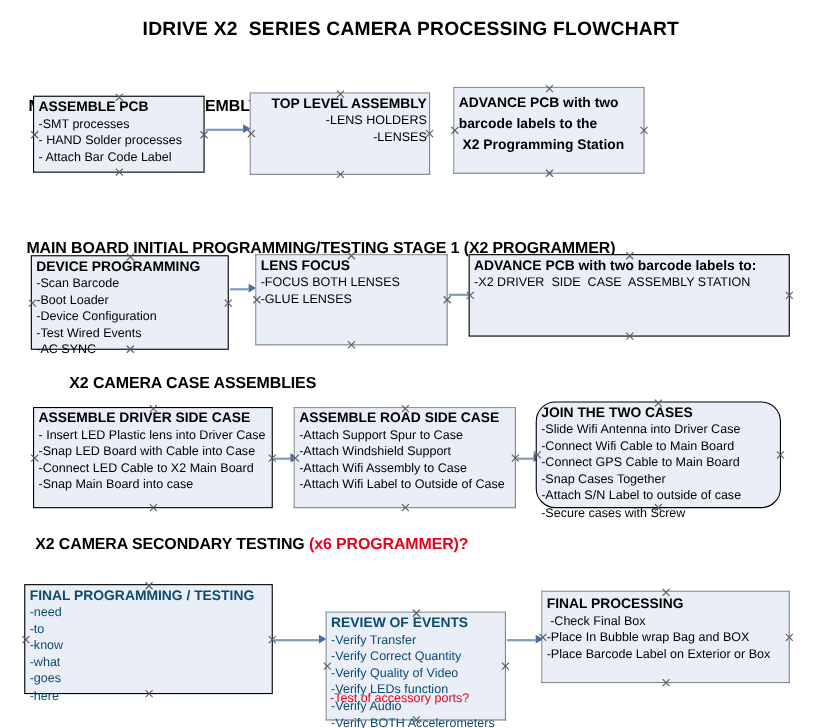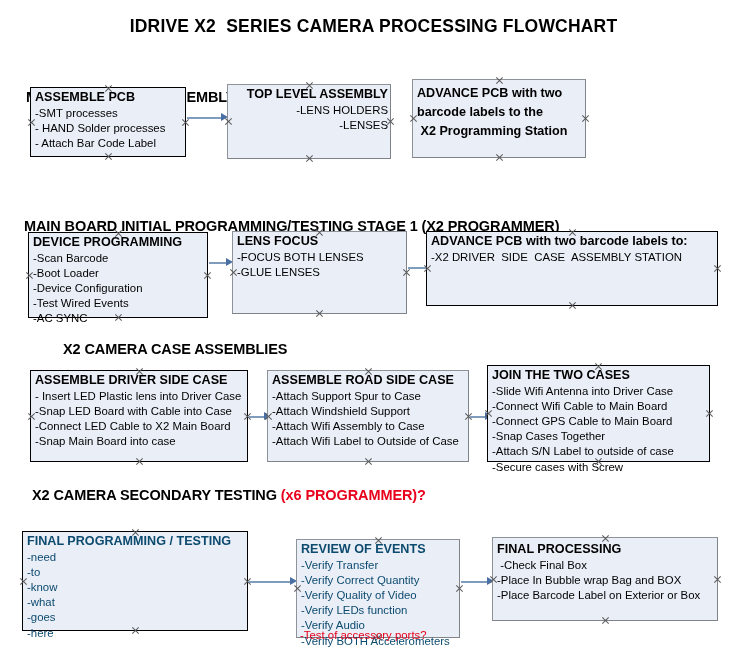--- a/index.html
+++ b/index.html
@@ -278,21 +278,21 @@
     <span class="handle" style="left:50%; top:100%;"></span>
     <span class="handle" style="left:0;    top:50%;"></span>
     <span class="handle" style="left:100%; top:50%;"></span>
   </div>
 
   <div class="arrow" style="left:470px; top:412px; width:22px;">
     <span class="shaft" style="width:15px;"></span>
     <span class="head" style="left:15px;"></span>
   </div>
 
-  <div class="fbox" style="left:487px; top:365px; width:223px; height:97px;">
+  <div class="fbox" style="left:487px; top:365px; width:223px; height:97px;border-radius:18px;">
     <div class="bx-inner">
       <div class="bx-head">JOIN THE TWO CASES</div>
       <div class="bx-line">-Slide Wifi Antenna into Driver Case</div>
       <div class="bx-line">-Connect Wifi Cable to Main Board</div>
       <div class="bx-line">-Connect GPS Cable to Main Board</div>
       <div class="bx-line">-Snap Cases Together</div>
       <div class="bx-line">-Attach S/N Label to outside of case</div>
       <div class="bx-line">-Secure cases with Screw</div>
     </div>
     <span class="handle" style="left:50%; top:0;"></span>
@@ -317,21 +317,21 @@
     <span class="handle" style="left:50%; top:100%;"></span>
     <span class="handle" style="left:0;    top:50%;"></span>
     <span class="handle" style="left:100%; top:50%;"></span>
   </div>
 
   <div class="arrow" style="left:249px; top:577px; width:48px;">
     <span class="shaft" style="width:41px;"></span>
     <span class="head" style="left:41px;"></span>
   </div>
 
-  <div class="fbox gray-edge red-box" style="left:296px; top:539px; width:164px; height:99px;">
+  <div class="fbox gray-edge red-box" style="left:296px; top:556px; width:164px; height:99px;">
     <div class="bx-inner">
       <div class="bx-head">REVIEW OF EVENTS</div>
       <div class="bx-line">-Verify Transfer</div>
       <div class="bx-line">-Verify Correct Quantity</div>
       <div class="bx-line">-Verify Quality of Video</div>
       <div class="bx-line">-Verify LEDs function</div>
       <div class="bx-line">-Verify Audio</div>
       <div class="bx-line">-Verify BOTH Accelerometers</div>
     </div>
     <span class="handle" style="left:50%; top:0;"></span>

